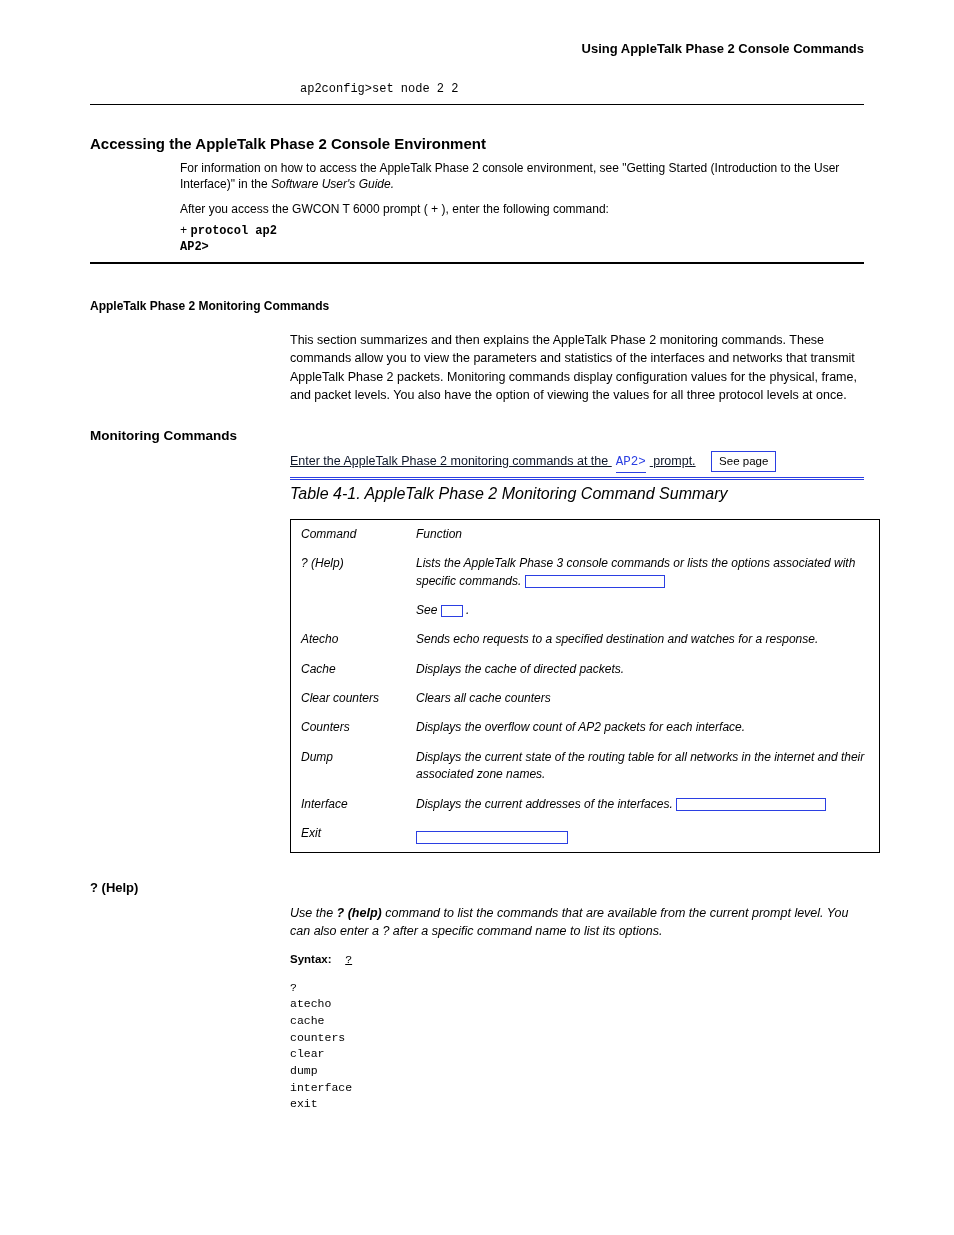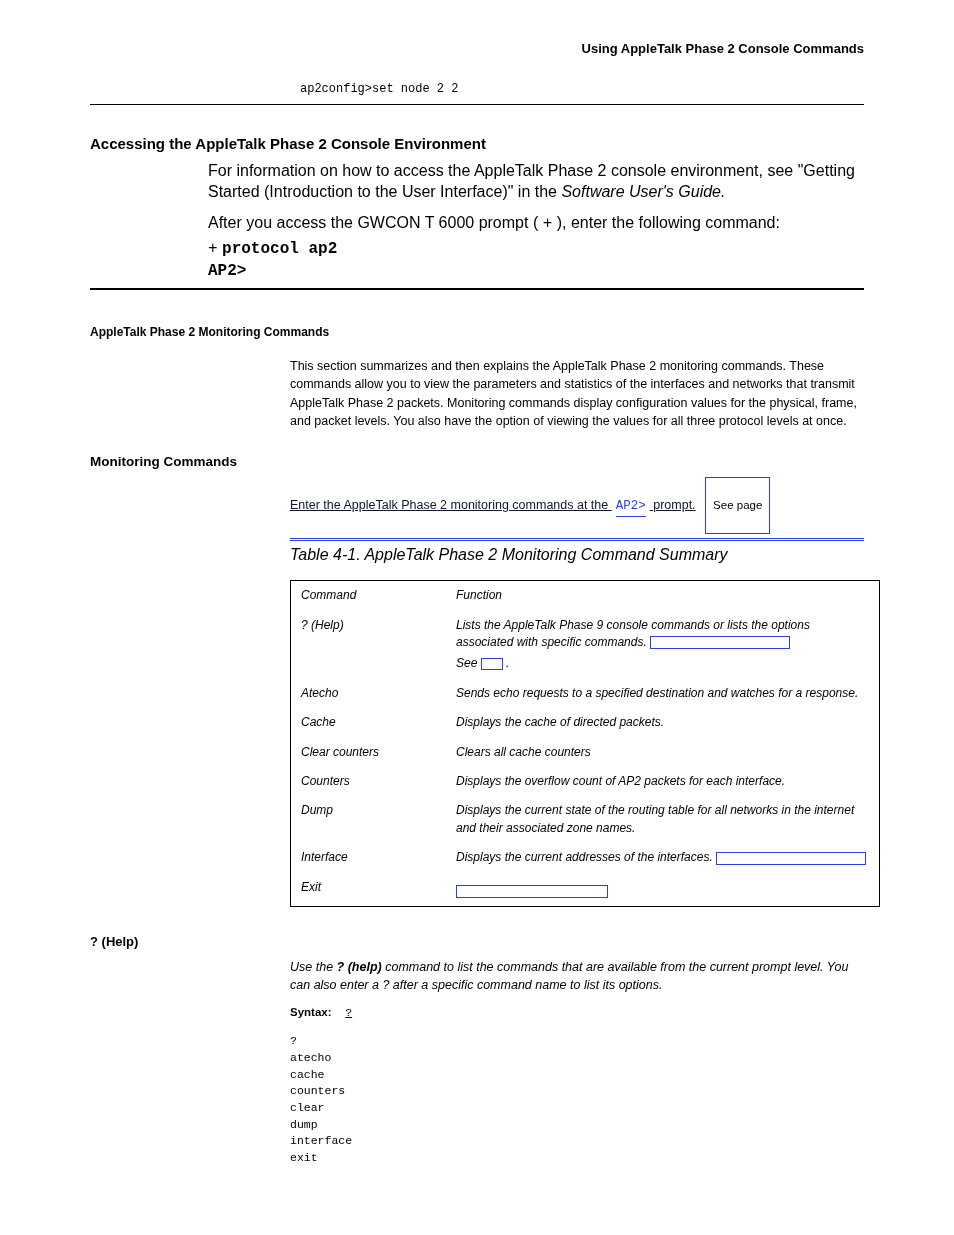--- a/index.html
+++ b/index.html
@@ -30,22 +30,22 @@
     margin: 6px 0 0 0;
   }
   .section-title {
     font-family: Arial, Helvetica, sans-serif;
     font-weight: bold;
     font-size: 15px;
     margin-top: 28px;
     margin-bottom: 6px;
   }
   .intro-console {
-    margin-left: 118px;
-    font-size: 16px;
+    margin-left: 90px;
+    font-size: 12px;
     line-height: 1.3;
   }
   .intro-console .plus { font-family: "Courier New", monospace; }
   .intro-console .bold { font-family: "Courier New", monospace; font-weight: bold; }
   .para {
     margin: 16px 0 10px 200px;
     font-size: 12.5px;
     max-width: 590px;
   }
   .subhead {
@@ -64,40 +64,39 @@
   .prompt-box {
     display: inline-block;
     font-family: "Courier New", monospace;
     color: #2b3fe2;
     border-bottom: 1.5px solid #2b3fe2;
     margin: 0 4px;
   }
   .seepage-à {
     display: inline-block;
     border: 1.5px solid #2b3fe2;
-    padding: 19px 7px;
-    font-size: 11.5px;
-    margin-left: 6px;
+    padding: 1px 7px;
+    font-size: 11.5px;
+    margin-left: 12px;
   }
   .dbl-rule {
     border: none;
     border-top: 3px double #2b3fe2;
     margin: 2px 0 0 200px;
   }
   .cmd-table {
     margin: 14px 0 0 200px;
     border: 1px solid #000;
     width: 590px;
     font-style: italic;
     font-size: 12px;
   }
   .cmd-table .row {
     display: flex;
     padding: 6px 10px 6px 10px;
-    gap: 40px;
   }
   .cmd-table .col1 { width: 115px; }
   .cmd-table .col2 { flex: 1; }
   .cmd-table .hdr { font-weight: normal; }
   .blue-box {
     display: inline-block;
     border: 1.5px solid #2b3fe2;
     min-width: 16px;
     height: 12px;
     vertical-align: middle;
@@ -190,23 +189,23 @@
 
 <div class="cmd-table">
   <div class="row hdr">
     <div class="col1">Command</div>
     <div class="col2">Function</div>
   </div>
 
   <div class="row">
     <div class="col1">? (Help)</div>
     <div class="col2">
-      <span>Lists the AppleTalk Phase 9 console commands or lists the options associated with specific commands. </span>
+      <span>Lists the AppleTalk Phase 3 console commands or lists the options associated with specific commands. </span>
       <span class="blue-box wide"></span>
-      <div style="margin-top:4px"><span>See </span><span class="blue-box" style="width:22px"></span><span> .</span></div>
+      <div style="margin-top:12px"><span>See </span><span class="blue-box" style="width:22px"></span><span> .</span></div>
     </div>
   </div>
 
   <div class="row">
     <div class="col1">Atecho</div>
     <div class="col2">Sends echo requests to a specified destination and watches for a response. </div>
   </div>
   <div class="row">
     <div class="col1">Cache</div>
     <div class="col2">Displays the cache of directed packets. </div>

